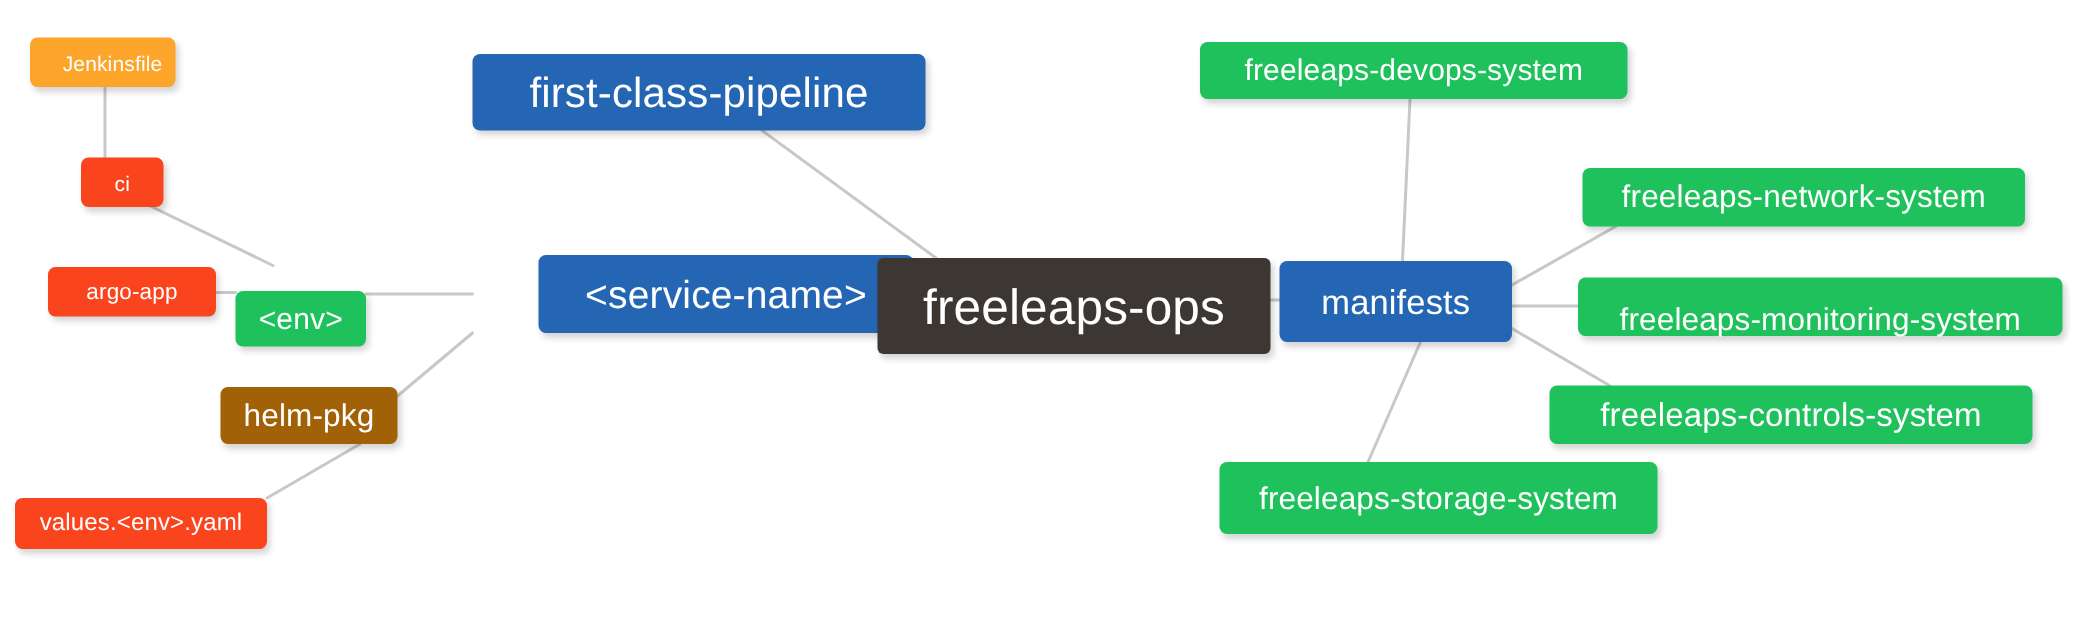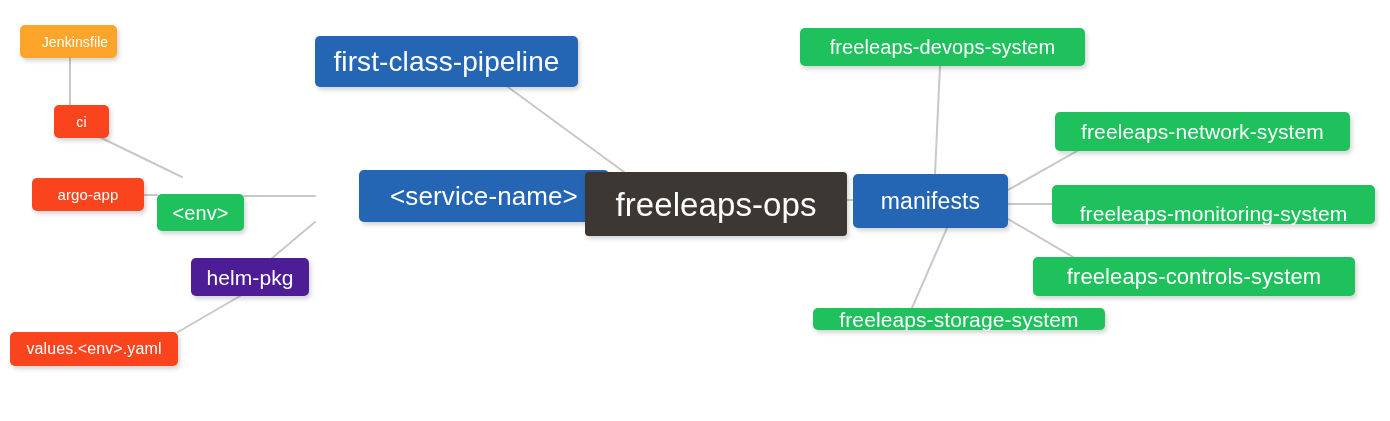--- a/index.html
+++ b/index.html
@@ -75,27 +75,27 @@
       </div>
       <div class="node" style="left: 54px; top: 105px; width: 55px; height: 33px; background: rgb(250, 68, 30); font-size: 14px;">
         <span class="node-label">ci</span>
       </div>
       <div class="node" style="left: 32px; top: 178px; width: 112px; height: 33px; background: rgb(250, 68, 30); font-size: 15px;">
         <span class="node-label">argo-app</span>
       </div>
       <div class="node" style="left: 157px; top: 194px; width: 87px; height: 37px; background: rgb(31, 193, 92); font-size: 20px;">
         <span class="node-label">&lt;env&gt;</span>
       </div>
-      <div class="node" style="left: 147px; top: 258px; width: 118px; height: 38px; background: #4c1d95; font-size: 21px; margin-left: 44px;">
+      <div class="node" style="left: 147px; top: 258px; width: 118px; height: 38px; background: #a16207; font-size: 21px;">
         <span class="node-label">helm-pkg</span>
       </div>
       <div class="node" style="left: 10px; top: 332px; width: 168px; height: 34px; background: rgb(250, 68, 30); font-size: 16px;">
         <span class="node-label">values.&lt;env&gt;.yaml</span>
       </div>
-      <div class="node" style="left: 315px; top: 36px; width: 263px; height: 51px; background: rgb(36, 101, 180); font-size: 28px;">
+      <div class="node" style="left: 315px; top: 36px; width: 302px; height: 51px; background: rgb(36, 101, 180); font-size: 28px;">
         <span class="node-label">first-class-pipeline</span>
       </div>
       <div class="node" style="left: 315px; top: 170px; width: 250px; height: 52px; background: rgb(36, 101, 180); font-size: 26px; margin-left: 44px;">
         <span class="node-label">&lt;service-name&gt;</span>
       </div>
       <div class="node root" style="left: 585px; top: 172px; width: 262px; height: 64px; background: rgb(60, 55, 51); font-size: 33px;">
         <span class="node-label">freeleaps-ops</span>
       </div>
       <div class="node" style="left: 853px; top: 174px; width: 155px; height: 54px; background: rgb(36, 101, 180); font-size: 23px;">
         <span class="node-label">manifests</span>
@@ -105,17 +105,17 @@
       </div>
       <div class="node" style="left: 1055px; top: 112px; width: 295px; height: 39px; background: rgb(31, 193, 92); font-size: 21px;">
         <span class="node-label">freeleaps-network-system</span>
       </div>
       <div class="node" style="left: 1052px; top: 185px; width: 323px; height: 39px; background: rgb(31, 193, 92); font-size: 21px; align-items: flex-end;">
         <span class="node-label">freeleaps-monitoring-system</span>
       </div>
       <div class="node" style="left: 1033px; top: 257px; width: 322px; height: 39px; background: rgb(31, 193, 92); font-size: 22px;">
         <span class="node-label">freeleaps-controls-system</span>
       </div>
-      <div class="node" style="left: 813px; top: 308px; width: 292px; height: 22px; background: rgb(31, 193, 92); font-size: 21px;">
+      <div class="node" style="left: 813px; top: 308px; width: 292px; height: 48px; background: rgb(31, 193, 92); font-size: 21px;">
         <span class="node-label">freeleaps-storage-system</span>
       </div>
     </div>
 </div>
 
 </body></html>

